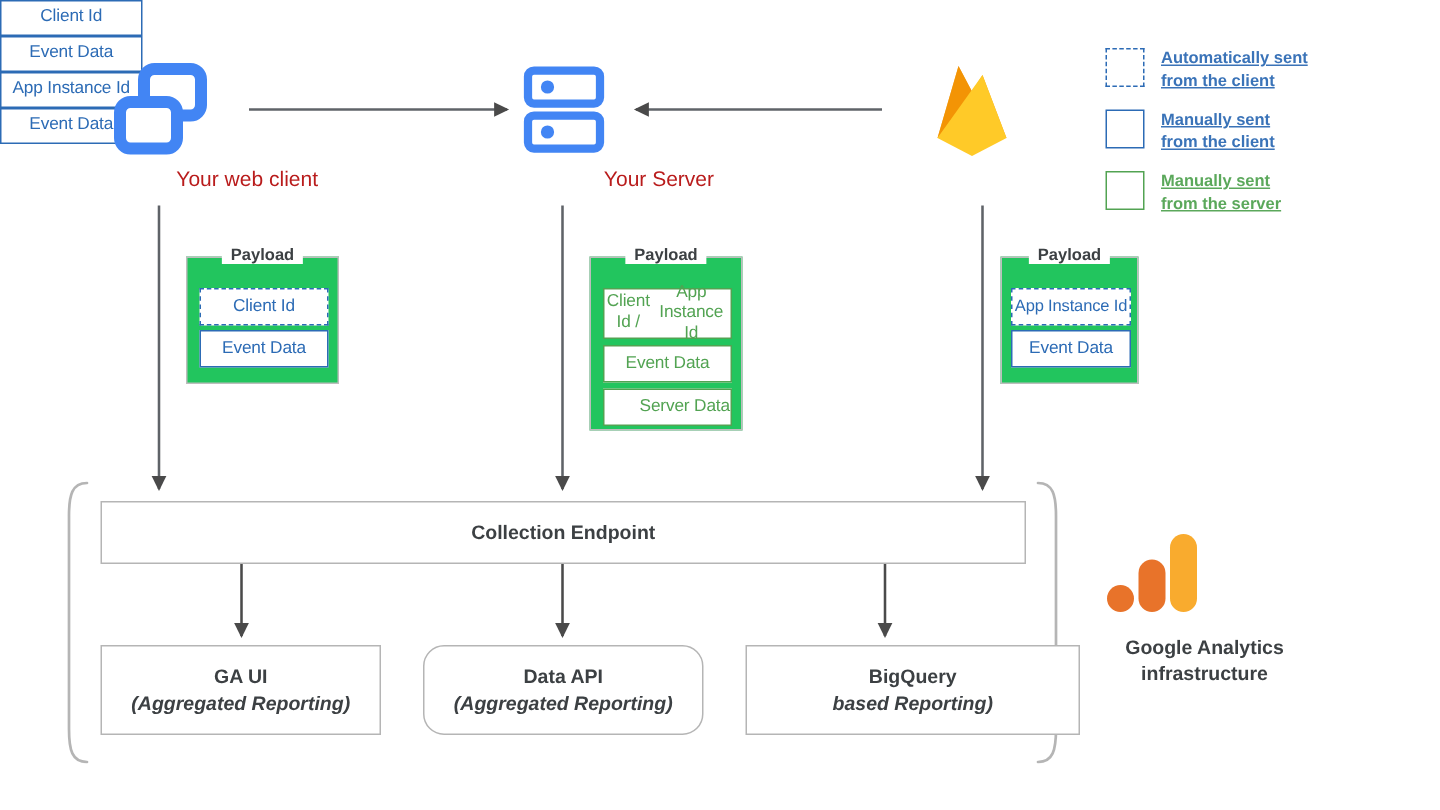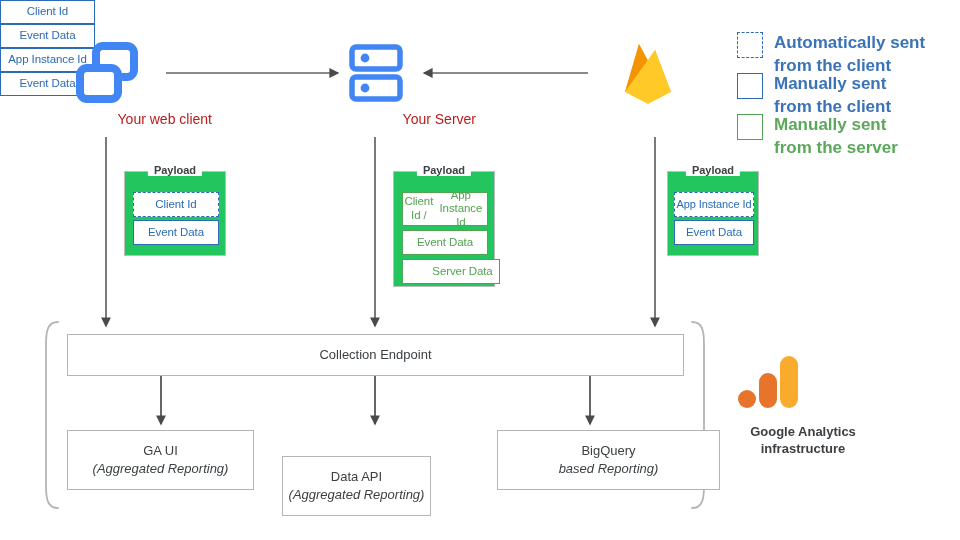--- a/index.html
+++ b/index.html
@@ -60,39 +60,41 @@
     box-sizing:border-box;
     position:absolute;
     border:1px solid #b5b5b5;
     background:#fff;
     display:flex;align-items:center;justify-content:center;
     flex-direction:column;
     text-align:center;
     color:#3c4043;
     font-size:13px;
     line-height:1.35;
+    font-weight:bold;
   }
   .greybox .ital{font-style:italic;}
 
   
   .legend-row{position:absolute;display:flex;align-items:flex-start;}
   .legend-swatch{
     box-sizing:border-box;
     width:26px;height:26px;flex:0 0 26px;
     border:1.5px solid #2C6BB5;background:#fff;
   }
   .legend-swatch.dashed{border-style:dashed;}
   .legend-swatch.green{border-color:#52A352;}
   .legend-text{
     margin-left:11px;
-    font-size:17px;
+    font-size:11px;
     font-weight:bold;
     line-height:1.35;
     color:#3A73B8;
     white-space:nowrap;
+    text-decoration:underline;
   }
   .legend-text.green{color:#5BA85B;}
 
   
   .ga-caption{
     position:absolute;
     font-size:13px;font-weight:bold;color:#3c4043;
     text-align:center;line-height:1.3;white-space:nowrap;
   }
   svg{display:block;overflow:visible;}
@@ -167,21 +169,21 @@
     <div class="tagbox" style="position:absolute;left:8px;top:48px;width:86px;height:25px;">Event Data</div>
   </div>
 
   <div class="payload" style="left:393px;top:171px;width:102px;height:116px;">
     <div class="payload-title">Payload</div>
     <div class="tagbox green" style="position:absolute;left:8px;top:20px;width:86px;height:34px;">
       <span>Client Id /</span>
       <span>App Instance Id</span>
     </div>
     <div class="tagbox green" style="position:absolute;left:8px;top:58px;width:86px;height:25px;">Event Data</div>
-    <div class="tagbox green" style="position:absolute;left:8px;top:87px;width:98px;height:25px;padding-left:23px;">Server Data</div>
+    <div class="tagbox green" style="position:absolute;left:8px;top:87px;width:86px;height:25px;padding-left:23px;">Server Data</div>
   </div>
 
   <div class="payload" style="left:667px;top:171px;width:92px;height:85px;">
     <div class="payload-title">Payload</div>
     <div class="tagbox dashed" style="position:absolute;left:6px;top:20px;width:80px;height:25px;font-size:11px;">App Instance Id</div>
     <div class="tagbox" style="position:absolute;left:6px;top:48px;width:80px;height:25px;">Event Data</div>
   </div>
 
   <div class="legend-row" style="left:737px;top:32px;">
     <div class="legend-swatch dashed"></div>
@@ -207,21 +209,21 @@
     </div>
   </div>
 
   <div class="greybox" style="left:67px;top:334px;width:617px;height:42px;font-size:13px;">Collection Endpoint</div>
 
   <div class="greybox" style="left:67px;top:430px;width:187px;height:60px;">
     <div>GA UI</div>
     <div class="ital">(Aggregated Reporting)</div>
   </div>
 
-  <div class="greybox" style="left:282px;top:456px;width:149px;height:60px;">
+  <div class="greybox" style="left:282px;top:430px;width:187px;height:60px;border-radius:14px;">
     <div>Data API</div>
     <div class="ital">(Aggregated Reporting)</div>
   </div>
 
   <div class="greybox" style="left:497px;top:430px;width:223px;height:60px;">
     <div>BigQuery</div>
     <div class="ital">based Reporting)</div>
   </div>
 
   <svg class="abs" style="left:738px;top:356px;" width="62" height="58" viewBox="0 0 62 58">

